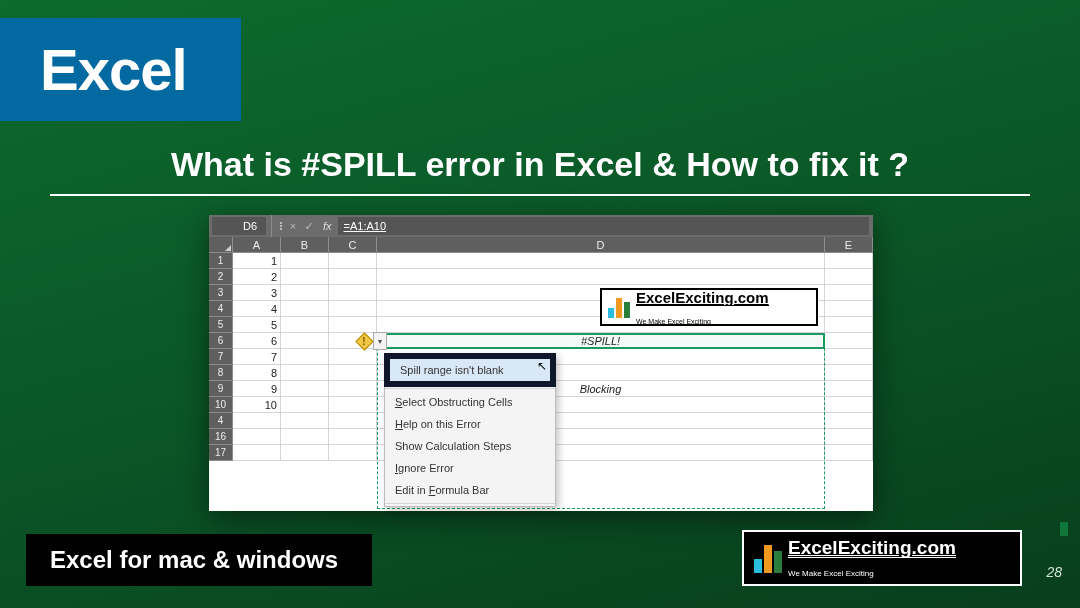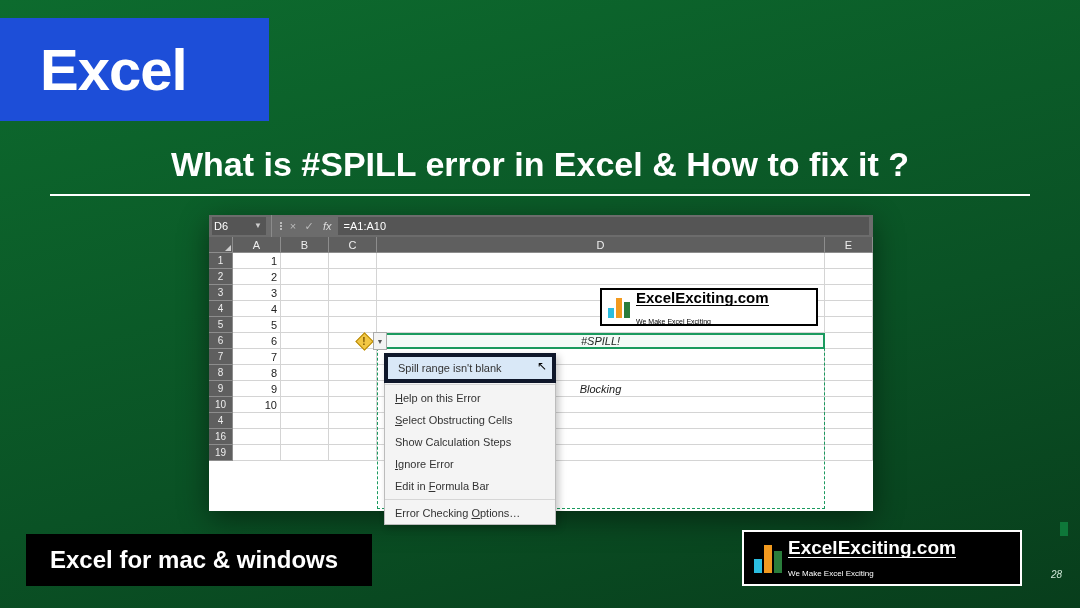--- a/index.html
+++ b/index.html
@@ -5,23 +5,23 @@
 * { box-sizing: border-box; margin: 0; padding: 0; }
 body {
   width: 1080px;
   height: 608px;
   background: linear-gradient(165deg, #0d6b2e 0%, #0a5225 60%, #083e1c 100%);
   font-family: "Segoe UI", Arial, sans-serif;
   position: relative;
   overflow: hidden;
 }
 .title-box {
-  background: #1d4ed8;
+  background: #0369a1;
   display: inline-block;
-  padding: 18px 82px 18px 40px;
+  padding: 18px 54px 18px 40px;
   margin-top: 18px;
 }
 .title-box h1 {
   color: #fff;
   font-size: 58px;
   font-weight: 800;
   letter-spacing: -1px;
 }
 .subtitle {
   color: #fff;
@@ -50,36 +50,37 @@
   align-items: center;
   font-size: 11px;
   color: #ddd;
 }
 .name-box {
   background: #555;
   color: #fff;
   width: 54px;
   height: 18px;
   line-height: 18px;
-  padding-left: 2px;
+  padding-left: 22px;
   margin-left: 3px;
   font-size: 11px;
   display:flex;
   align-items:center;
   justify-content:space-between;
+  flex-direction:column;
 }
 .name-box-caret{ font-size:8px; margin-right:4px; color:#ccc;}
 .fx-sep{ width:1px; height:22px; background:#8b8b8b; margin:0 5px;}
 .fx-dots{ width:8px; display:flex; flex-direction:column; gap:1px; align-items:center;}
 .fx-dots span{ width:2px; height:2px; background:#bbb; display:block;}
 .fx-btn{ width:16px; text-align:center; color:#bbb; font-size:11px;}
 .fx-label{ font-style:italic; color:#ddd; margin:0 6px;}
 .formula-field{
   flex:1; background:#555; color:#fff; height:18px; line-height:18px;
-  padding-left:6px; font-size:11px; margin-right:4px;
+  padding-left:6px; font-size:11px; margin-right:4px;text-decoration:underline;
 }
 
 .sheet{ position:relative; }
 .hdr-row{ display:flex; height:16px; }
 .sel-corner{
   width:24px; height:16px; background:#5f5f5f;
   border-right:1px solid #8d8d8d; border-bottom:1px solid #8d8d8d;
   position:relative;
 }
 .sel-corner::after{
@@ -132,58 +133,58 @@
 
 .ctx-menu{
   position:absolute; top:116px; left:175px; width:172px;
   background:#f4f4f4; border:1px solid #bcbcbc;
   box-shadow: 3px 3px 7px rgba(0,0,0,.22);
   z-index:6; font-size:11px; color:#333;
 }
 .ctx-item{
   padding:5px 10px; white-space:nowrap;
 }
-.ctx-item.hover{ background:#d9e8f7; border:4px solid #0f172a; margin:-1px; position:relative;}
+.ctx-item.hover{ background:#d9e8f7; border:6px solid #0f172a; margin:-1px; position:relative;}
 .ctx-sep{ height:1px; background:#d6d6d6; margin:2px 0;}
 
 .cursor-arrow{
   position:absolute; top:122px; left:328px; z-index:7; color:#000; font-size:12px;
 }
 
 .logo-box{
   position:absolute; top:51px; left:391px; width:218px; height:38px;
   background:#fff; border:2px solid #000; z-index:3;
   display:flex; align-items:center; padding:3px 6px;
 }
 .chart-ic{ display:flex; align-items:flex-end; gap:2px; height:22px; margin-right:6px;}
 .chart-ic span{ width:6px; display:block;}
 .bar1{ height:10px; background:#2bbde0;}
 .bar2{ height:20px; background:#f29a1f;}
 .bar3{ height:16px; background:#2a7d3b;}
 .logo-txt{ display:flex; flex-direction:column; line-height:1;}
-.logo-main{ font-size:15px; font-weight:800; color:#000;}
+.logo-main{ font-size:15px; font-weight:800; color:#000;text-decoration:underline;}
 .logo-sub{ font-size:7px; color:#000; border-top:1px solid #000; padding-top:12px;}
 
 .footer-black{
   position:absolute; bottom:22px; left:0; background:#000; color:#fff;
   padding:12px 34px 12px 24px; font-size:24px; font-weight:800;margin-left:26px;
 }
 .footer-logo{
   position:absolute; bottom:22px; right:58px; width:280px; height:56px;
   background:#000; border:2px solid #fff; display:flex; align-items:center; padding:4px 10px;
 }
 .footer-logo .chart-ic{ height:30px;}
 .footer-logo .chart-ic span{ width:8px;}
 .footer-logo .bar1{ height:14px;}
 .footer-logo .bar2{ height:28px;}
 .footer-logo .bar3{ height:22px;}
 .footer-logo .logo-main{ color:#fff; font-size:19px; font-weight:800;}
 .footer-logo .logo-sub{ color:#fff; font-size:8px; border-top:1px solid #fff;}
 
-.pagenum{ position:absolute; bottom:28px; right:18px; color:#cfe6d7; font-style:italic; font-size:10px;}
+.pagenum{ position:absolute; bottom:28px; right:18px; color:#cfe6d7; font-style:italic; font-size:14px;}
 .deco-dot{ position:absolute; right:12px; bottom:72px; width:8px; height:14px; background:#0e7739;}
 .u{ text-decoration:underline;}
 </style>
 </head>
 <body>
 
 
 
 <div class="title-box">
   <h1>Excel</h1>
@@ -309,47 +310,46 @@
       </div>
     <div class="row">
         <div class="row-hdr">16</div>
         <div class="cell cA"></div>
         <div class="cell cB"></div>
         <div class="cell cC"></div>
         <div class="cell cD"></div>
         <div class="cell cE"></div>
       </div>
     <div class="row">
-        <div class="row-hdr">19</div>
+        <div class="row-hdr">17</div>
         <div class="cell cA"></div>
         <div class="cell cB"></div>
         <div class="cell cC"></div>
         <div class="cell cD"></div>
         <div class="cell cE"></div>
       </div>
 
     <div class="spill-outline"></div>
     <div class="spill-cell"></div>
 
     <div class="error-chip">
       <div class="error-diamond"></div>
       <div class="error-bang">!</div>
     </div>
     <div class="error-dd">▼</div>
 
     <div class="ctx-menu">
       <div class="ctx-item hover">Spill range isn't blank</div>
       <div class="ctx-sep"></div>
+      <div class="ctx-item"><span class="u">S</span>elect Obstructing Cells</div>
       <div class="ctx-item"><span class="u">H</span>elp on this Error</div>
-      <div class="ctx-item"><span class="u">S</span>elect Obstructing Cells</div>
       <div class="ctx-item">Show Calculation Steps</div>
       <div class="ctx-item"><span class="u">I</span>gnore Error</div>
       <div class="ctx-item">Edit in <span class="u">F</span>ormula Bar</div>
       <div class="ctx-sep"></div>
-      <div class="ctx-item">Error Checking <span class="u">O</span>ptions…</div>
     </div>
     <div class="cursor-arrow">↖</div>
 
     <div class="logo-box">
       <div class="chart-ic">
         <span class="bar1"></span>
           <span class="bar2"></span>
           <span class="bar3"></span>
       </div>
       <div class="logo-txt">

